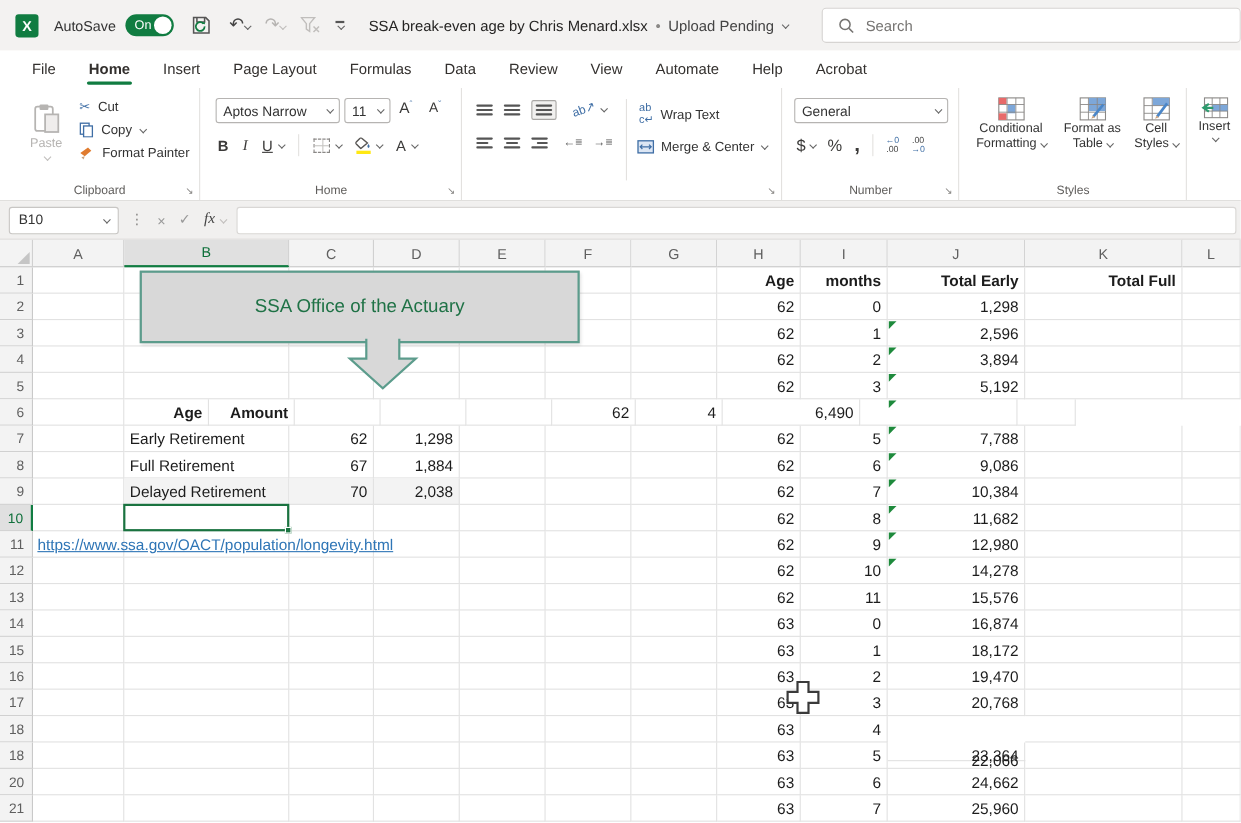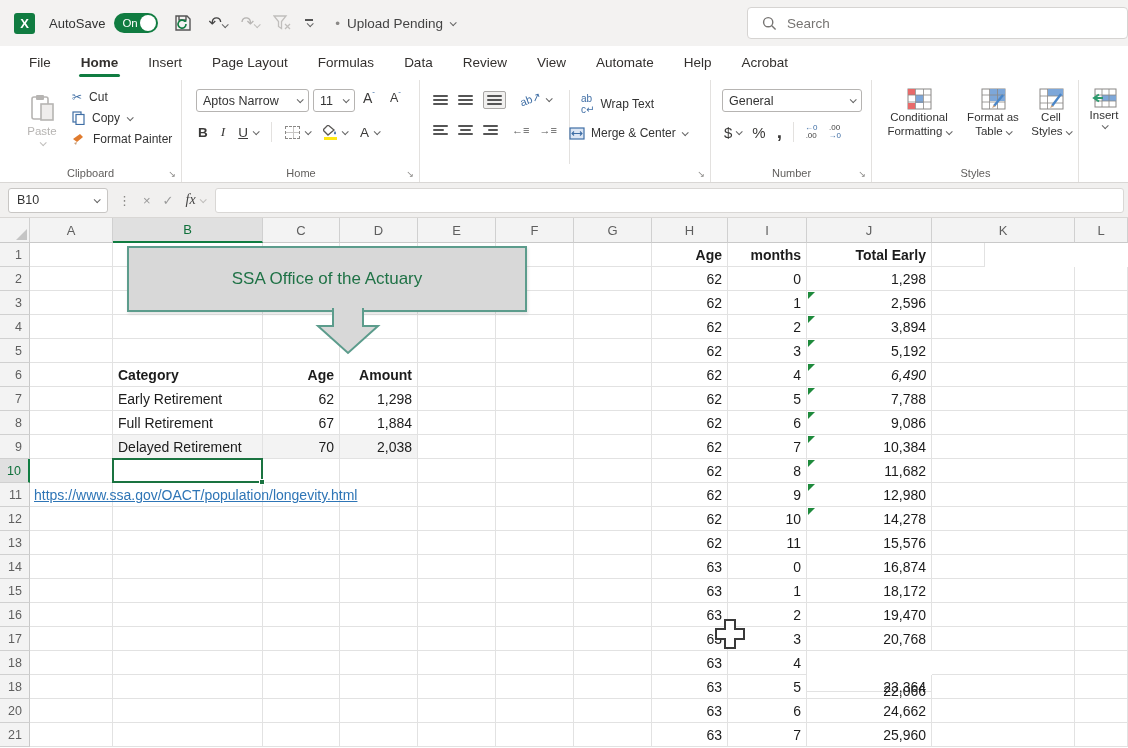--- a/index.html
+++ b/index.html
@@ -99,20 +99,21 @@
       <svg width="18" height="16" viewBox="0 0 18 16">
           <path d="M1 1 h12 l-4.5 5.5 v7 l-3 -2 v-5 z" fill="none" stroke="#c0bebc" stroke-width="1.3"></path>
           <path d="M12 9 l5 5 M17 9 l-5 5" stroke="#c0bebc" stroke-width="1.3"></path>
         </svg>
       <span style="display:flex;flex-direction:column;align-items:center;gap:1px">
           <span style="width:8px;height:1.5px;background:#555"></span>
           <span class="chev"></span>
         </span>
     </div>
     <div class="doc-title">
+      <span>SSA break-even age by Chris Menard.xlsx</span>
       <span class="sep">•</span>
       <span class="status">Upload Pending</span>
       <span class="chev"></span>
     </div>
     <div class="searchbox">
       <svg width="15" height="15" viewBox="0 0 15 15">
           <circle cx="6.2" cy="6.2" r="4.6" fill="none" stroke="#767472" stroke-width="1.4"></circle>
           <path d="M9.8 9.8 L13.6 13.6" stroke="#767472" stroke-width="1.4"></path>
         </svg>
       <span>Search</span>
@@ -256,21 +257,21 @@
             <i></i>
           </span>
         <span style="font-size:11px;color:#555;margin-left:4px">←≡</span>
         <span style="font-size:11px;color:#555">→≡</span>
       </div>
       <span style="position:absolute;left:148px;top:10px;bottom:18px;width:1px;background:#e3e1df"></span>
       <div class="btnrow" style="position:absolute;left:160px;top:13px;gap:6px">
         <span style="font-size:10px;color:#3f6ea5">ab<br>c↵</span>
           <span style="font-size:12px">Wrap Text</span>
       </div>
-      <div class="btnrow" style="position:absolute;left:148px;top:46px;gap:6px">
+      <div class="btnrow" style="position:absolute;left:158px;top:46px;gap:6px">
         <svg width="16" height="13" viewBox="0 0 16 13">
             <rect x="1" y="1" width="14" height="11" fill="#dce6f4" stroke="#3f6ea5" stroke-width="1.2"></rect>
             <path d="M3 6.5 h10 M5 4.5 l-2 2 2 2 M11 4.5 l2 2 -2 2" stroke="#3f6ea5" stroke-width="1.1" fill="none"></path>
           </svg>
         <span style="font-size:12px">Merge &amp; Center</span>
           <span class="chev"></span>
       </div>
       <span class="launcher">↘</span>
     </div>
 
@@ -382,20 +383,21 @@
         <div class="cell" style="width: 83px;"></div>
         <div class="cell" style="width: 150px;"></div>
         <div class="cell" style="width: 77px;"></div>
         <div class="cell" style="width: 78px;"></div>
         <div class="cell" style="width: 78px;"></div>
         <div class="cell" style="width: 78px;"></div>
         <div class="cell" style="width: 78px;"></div>
         <div class="cell r b" style="width: 76px;">Age</div>
         <div class="cell r b" style="width: 79px;">months</div>
         <div class="cell r b" style="width: 125px;">Total Early</div>
+        <div class="cell r b" style="width: 143px;">Total Full</div>
         <div class="cell" style="width: 53px;"></div>
       </div>
       <div class="grow">
         <div class="rhead">2</div>
         <div class="cell" style="width: 83px;"></div>
         <div class="cell" style="width: 150px;"></div>
         <div class="cell" style="width: 77px;"></div>
         <div class="cell" style="width: 78px;"></div>
         <div class="cell" style="width: 78px;"></div>
         <div class="cell" style="width: 78px;"></div>
@@ -447,29 +449,28 @@
         <div class="cell" style="width: 78px;"></div>
         <div class="cell r" style="width: 76px;">62</div>
         <div class="cell r" style="width: 79px;">3</div>
         <div class="cell r" style="width: 125px;">5,192</div>
         <div class="cell" style="width: 143px;"></div>
         <div class="cell" style="width: 53px;"></div>
       </div>
       <div class="grow">
         <div class="rhead">6</div>
         <div class="cell" style="width: 83px;"></div>
-        <div class="cell b" style="width: 150px;">Category</div>
         <div class="cell r b" style="width: 77px;">Age</div>
         <div class="cell r b" style="width: 78px;">Amount</div>
         <div class="cell" style="width: 78px;"></div>
         <div class="cell" style="width: 78px;"></div>
         <div class="cell" style="width: 78px;"></div>
         <div class="cell r" style="width: 76px;">62</div>
         <div class="cell r" style="width: 79px;">4</div>
-        <div class="cell r" style="width: 125px; font-style: italic;">6,490</div>
+        <div class="cell r" style="width: 125px;">6,490</div>
         <div class="cell" style="width: 143px;"></div>
         <div class="cell" style="width: 53px;"></div>
       </div>
       <div class="grow">
         <div class="rhead">7</div>
         <div class="cell" style="width: 83px;"></div>
         <div class="cell" style="width: 150px;">Early Retirement</div>
         <div class="cell r" style="width: 77px;">62</div>
         <div class="cell r" style="width: 78px;">1,298</div>
         <div class="cell" style="width: 78px;"></div>

